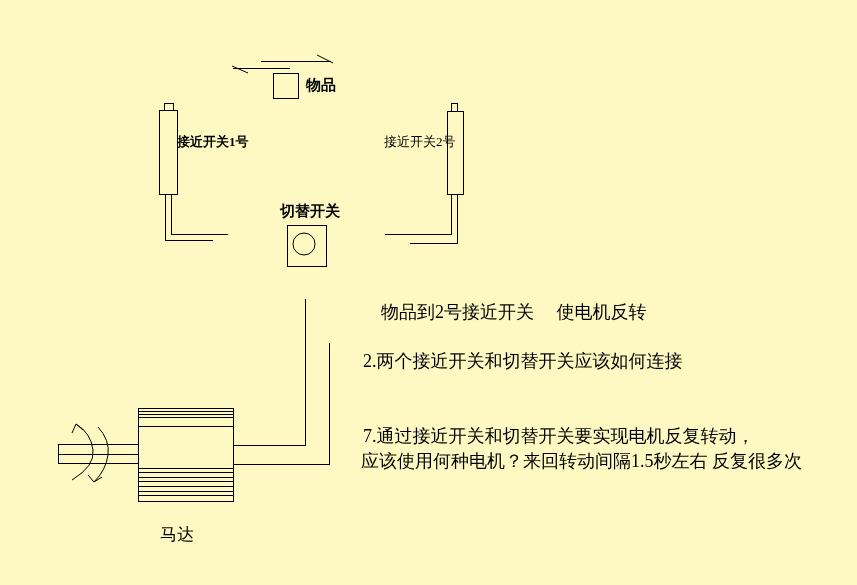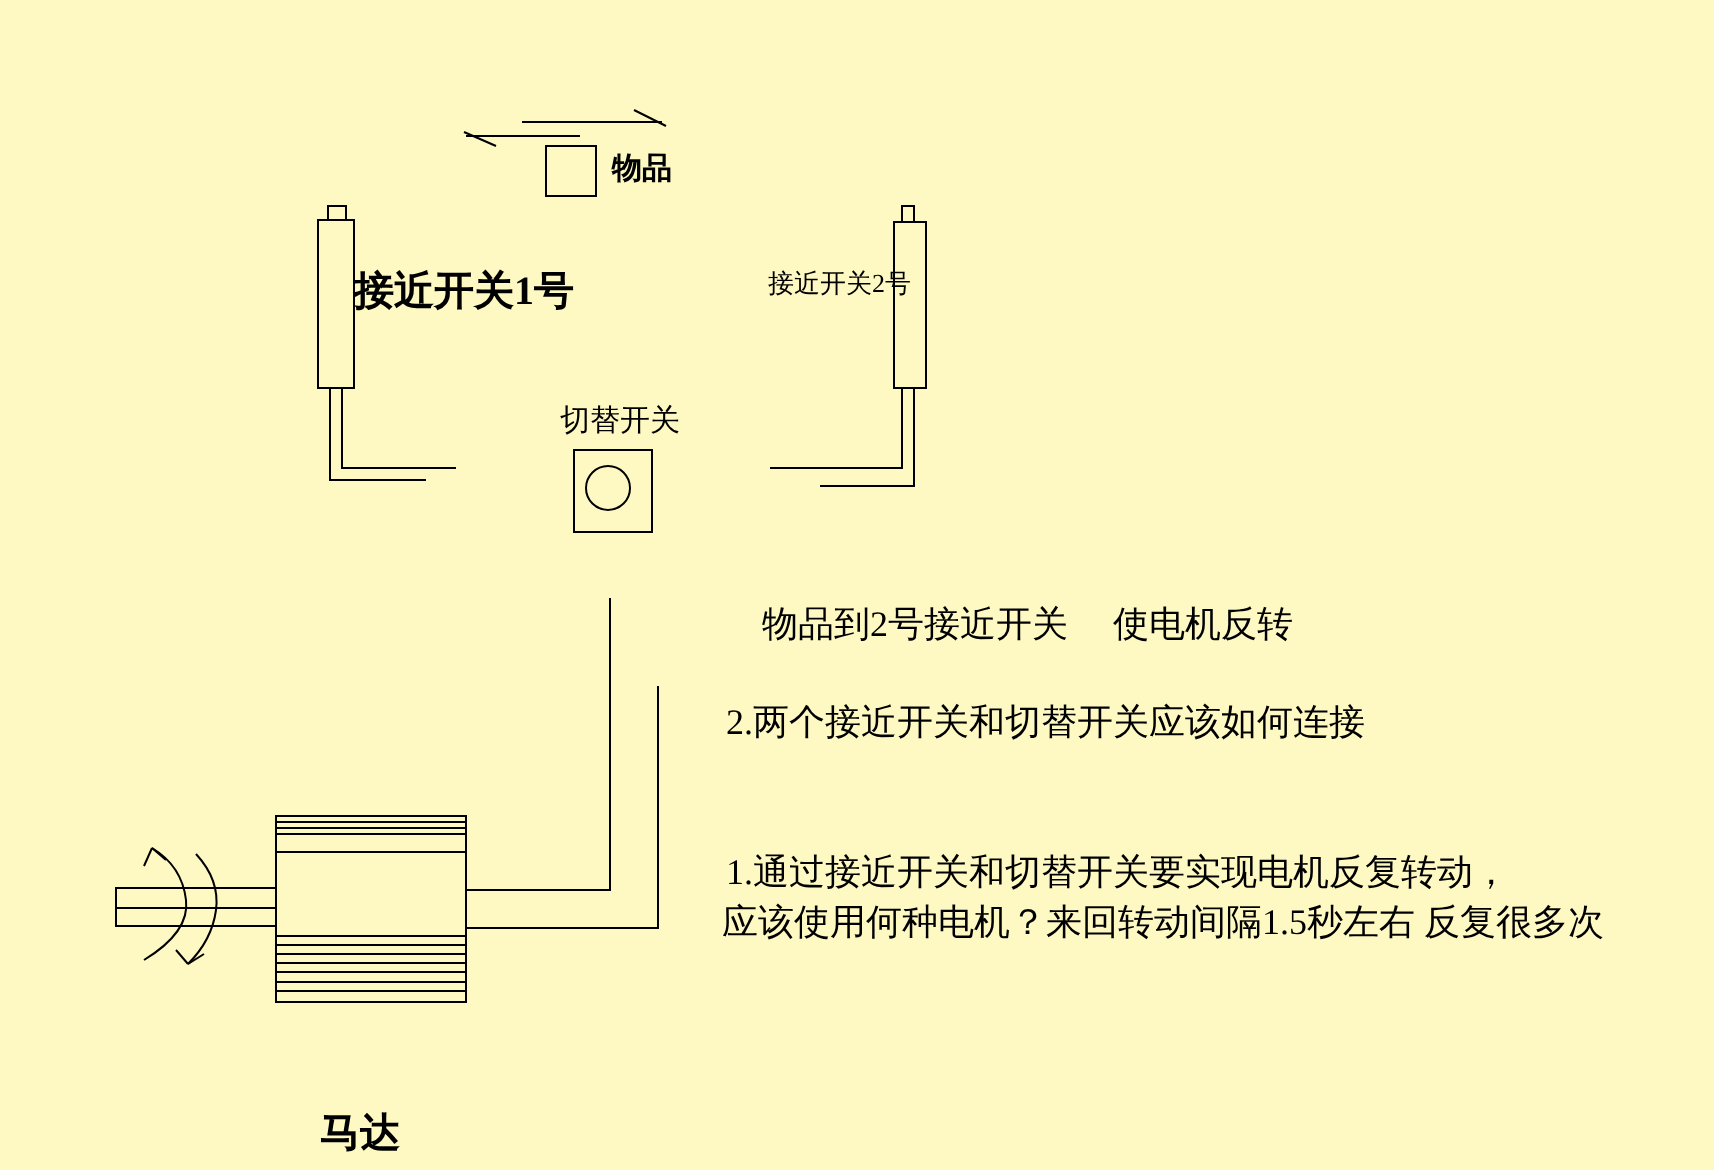--- a/index.html
+++ b/index.html
@@ -21,24 +21,24 @@
     left: 0;
     top: 0;
   }
   .label {
     position: absolute;
     line-height: 1.1;
     white-space: pre;
     color: #000000;
   }
   .lbl-object   { left: 306px; top:  77px; font-size: 15px; font-weight: bold; }
-  .lbl-switch1  { left: 177px; top: 135px; font-size: 20px; font-weight: bold; }
+  .lbl-switch1  { left: 177px; top: 135px; font-size: 13px; font-weight: bold; }
   .lbl-switch2  { left: 384px; top: 135px; font-size: 13px; font-weight: normal; }
-  .lbl-toggle   { left: 280px; top: 203px; font-size: 15px; font-weight: normal; }
-  .lbl-motor    { left: 160px; top: 556px; font-size: 20px; font-weight: bold; }
+  .lbl-toggle   { left: 280px; top: 203px; font-size: 15px; font-weight: bold; }
+  .lbl-motor    { left: 160px; top: 526px; font-size: 17px; font-weight: normal; }
   .note {
     position: absolute;
     font-size: 18px;
     line-height: 1.1;
     white-space: pre;
   }
   .note-1a { left: 362px; top: 276px; }
   .note-1b { left: 381px; top: 303px; }
   .note-2a { left: 363px; top: 352px; text-align: right; }
   .note-2b { left: 369px; top: 380px; }
@@ -115,16 +115,16 @@
   </svg>
 
   <div class="label lbl-object">物品</div>
   <div class="label lbl-switch1">接近开关1号</div>
   <div class="label lbl-switch2">接近开关2号</div>
   <div class="label lbl-toggle">切替开关</div>
   <div class="label lbl-motor">马达</div>
 
   <div class="note note-1b">物品到2号接近开关　 使电机反转</div>
   <div class="note note-2a">2.两个接近开关和切替开关应该如何连接</div>
-  <div class="note note-3a">1.通过接近开关和切替开关要实现电机反复转动，</div>
+  <div class="note note-3a">7.通过接近开关和切替开关要实现电机反复转动，</div>
   <div class="note note-3b">应该使用何种电机？来回转动间隔1.5秒左右 反复很多次</div>
 
 </div>
 
 </body></html>

